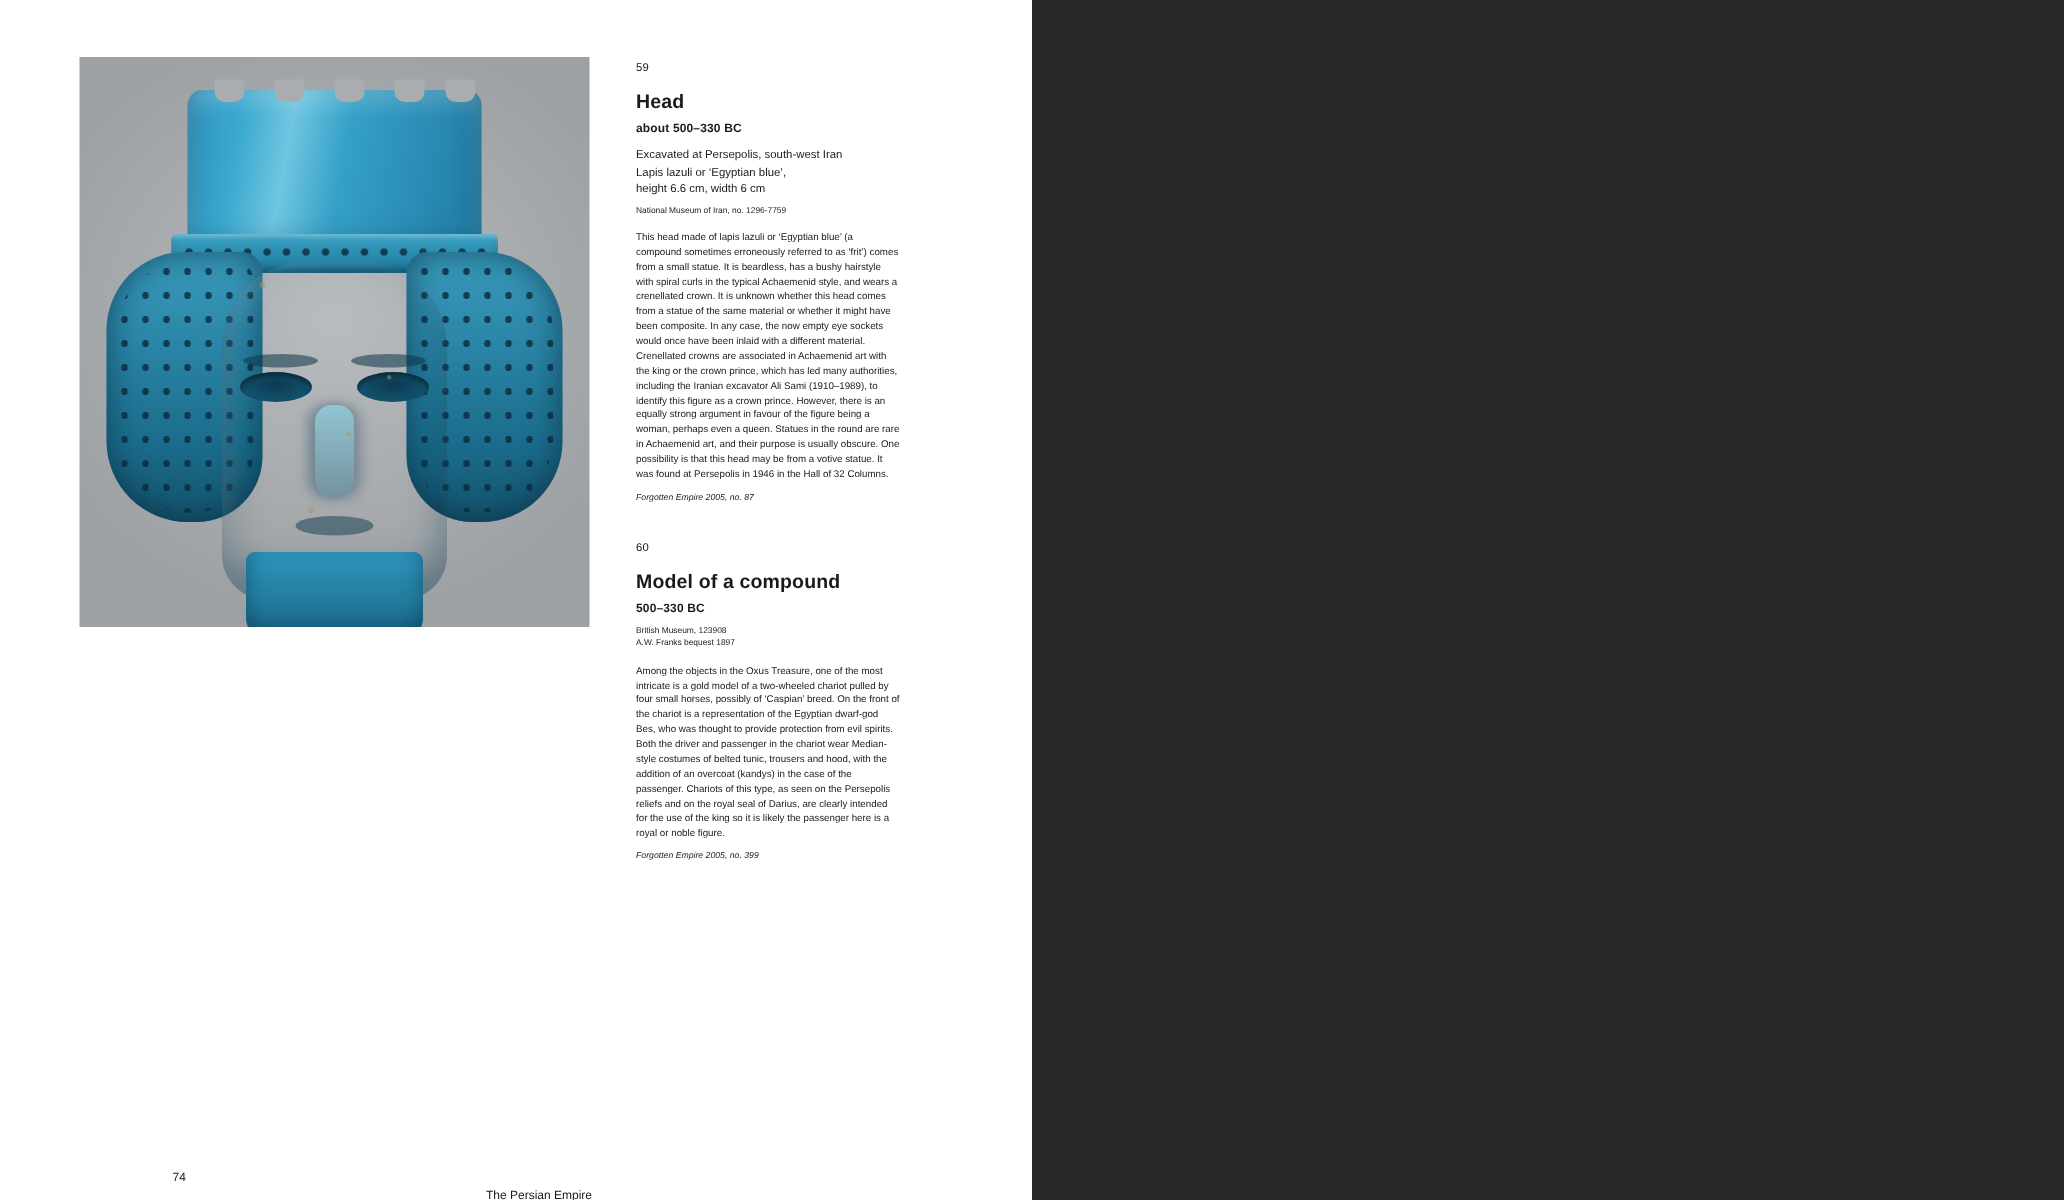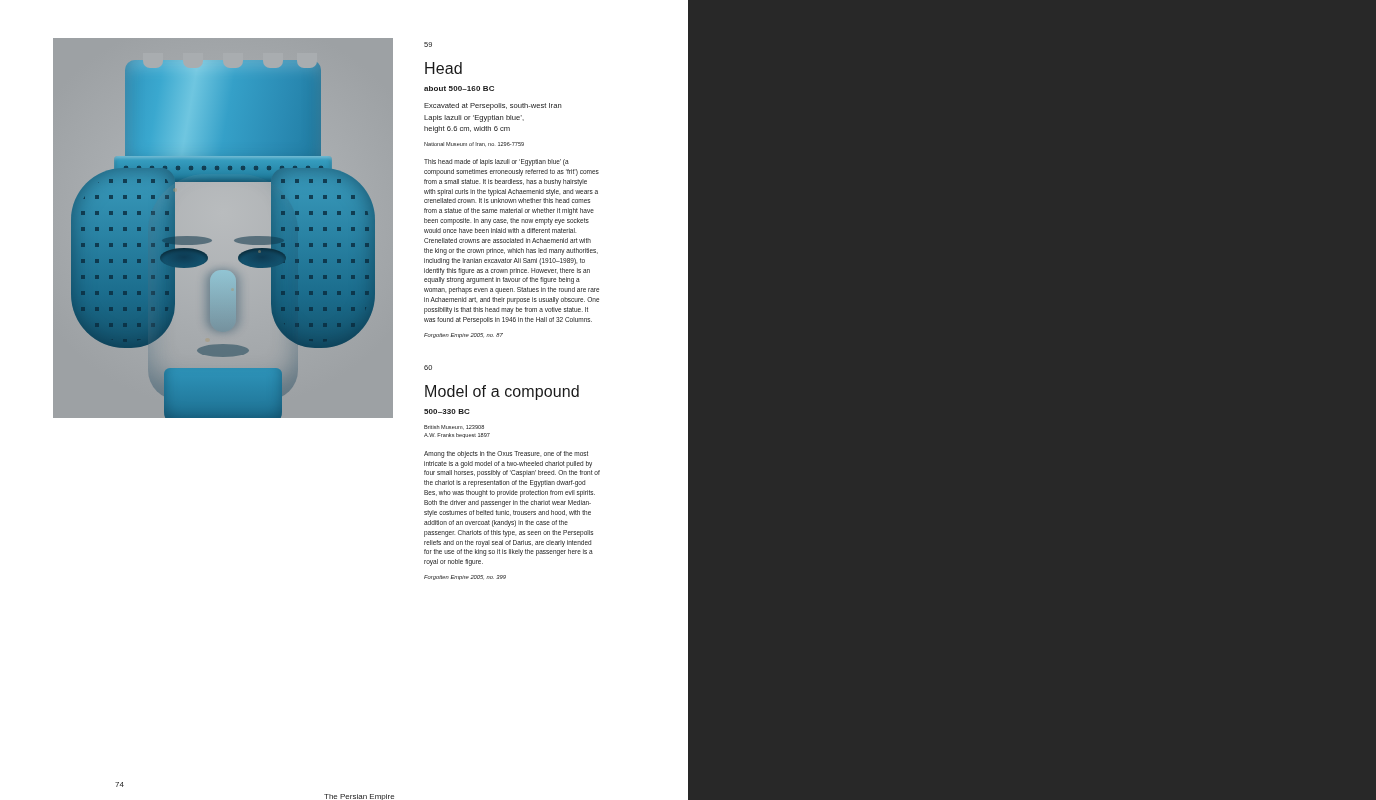--- a/index.html
+++ b/index.html
@@ -103,21 +103,21 @@
 
   
   .col {
     position:absolute;
     left:424px; top:40px;
     width:176px;
     color:#1a1a1a;
   }
   .entry + .entry { margin-top:25px; }
   .entry-num { font-size:7.5px; letter-spacing:.2px; margin-bottom:11px; }
-  .entry-title { font-size:16px; font-weight:normal; letter-spacing:.1px; margin-bottom:6px; }
+  .entry-title { font-size:13px; font-weight:bold; letter-spacing:.1px; margin-bottom:6px; }
   .entry-date { font-size:8px; font-weight:bold; letter-spacing:.1px; margin-bottom:7px; }
   .entry-meta { font-size:7.6px; line-height:1.52; margin-bottom:5px; }
   .entry-credit { font-size:5.6px; line-height:1.5; margin-bottom:9px; }
   .entry-body { font-size:6.5px; line-height:1.52; text-align:left; margin-bottom:7px; }
   .entry-ref { font-size:5.8px; font-style:italic; }
 
   
   .footer {
     position:absolute; left:0; bottom:0;
     width:688px; height:60px;
@@ -170,21 +170,21 @@
         <div class="speck" style="left:152px;top:300px;width:5px;height:4px;"></div>
         <div class="speck" style="left:178px;top:250px;width:3px;height:3px;"></div>
       </div>
     </div>
 
     <div class="col">
 
       <div class="entry">
         <div class="entry-num">59</div>
         <div class="entry-title">Head</div>
-        <div class="entry-date">about 500–160 BC</div>
+        <div class="entry-date">about 500–330 BC</div>
         <div class="entry-meta">
           <div>Excavated at Persepolis, south-west Iran</div>
           <div>Lapis lazuli or ‘Egyptian blue’,</div>
           <div>height 6.6 cm, width 6 cm</div>
         </div>
         <div class="entry-credit">National Museum of Iran, no. 1296-7759</div>
         <div class="entry-body">This head made of lapis lazuli or ‘Egyptian blue’ (a compound sometimes erroneously referred to as ‘frit’) comes from a small statue. It is beardless, has a bushy hairstyle with spiral curls in the typical Achaemenid style, and wears a crenellated crown. It is unknown whether this head comes from a statue of the same material or whether it might have been composite. In any case, the now empty eye sockets would once have been inlaid with a different material. Crenellated crowns are associated in Achaemenid art with the king or the crown prince, which has led many authorities, including the Iranian excavator Ali Sami (1910–1989), to identify this figure as a crown prince. However, there is an equally strong argument in favour of the figure being a woman, perhaps even a queen. Statues in the round are rare in Achaemenid art, and their purpose is usually obscure. One possibility is that this head may be from a votive statue. It was found at Persepolis in 1946 in the Hall of 32 Columns.</div>
         <div class="entry-ref">Forgotten Empire 2005, no. 87</div>
       </div>
 

